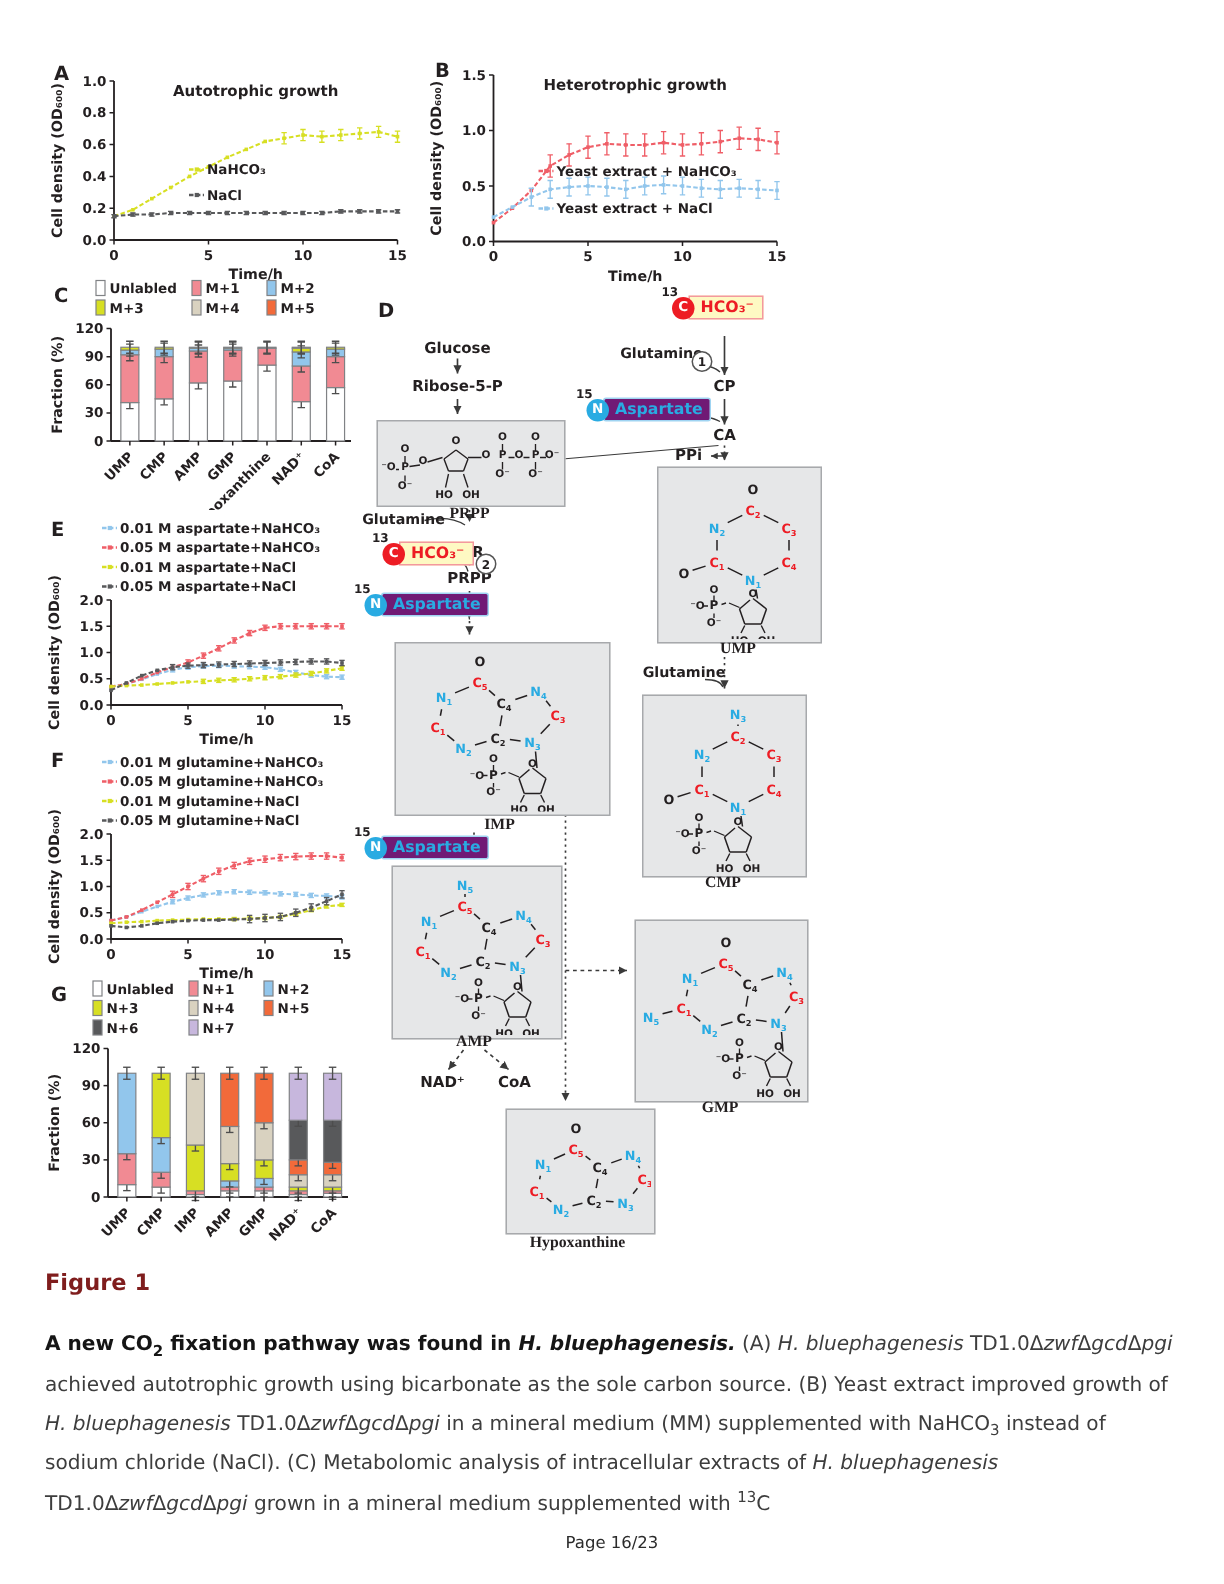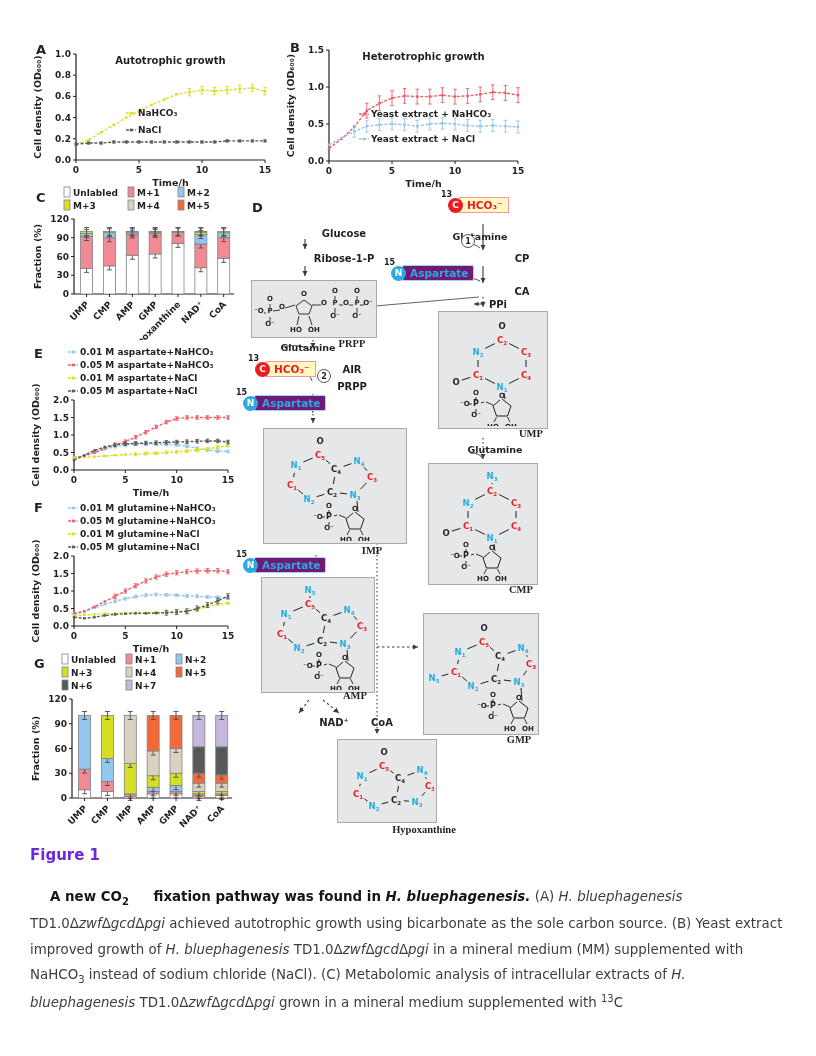--- a/index.html
+++ b/index.html
@@ -4,41 +4,41 @@
 <style>
   html,body{margin:0;padding:0;background:#888;}
   .page{position:relative;width:816px;height:1056px;background:#fff;margin:0 auto;
         font-family:"DejaVu Sans","Liberation Sans",sans-serif;color:#231f20;overflow:hidden;}
   .plabel{position:absolute;font-weight:bold;font-size:13px;color:#231f20;z-index:5;}
   .chart{position:absolute;z-index:1;}
   
   .pathway{position:absolute;left:243px;top:185px;width:330px;height:665px;z-index:1;}
   .pw-svg{position:absolute;left:0;top:0;z-index:1;}
   .node{position:absolute;transform:translate(-50%,-50%);font-weight:bold;font-size:10px;
-        white-space:nowrap;z-index:3;color:#231f20;margin-left:39px;}
+        white-space:nowrap;z-index:3;color:#231f20;}
   .boxname{font-size:10.5px;font-family:Liberation Serif, serif;}
   .sbox{position:absolute;background:#e6e7e8;border:1px solid #a7a9ac;z-index:2;}
   .badge{position:absolute;display:flex;align-items:center;z-index:4;}
   .iso{position:relative;width:15px;height:15px;border-radius:50%;color:#fff;font-weight:bold;
        font-size:9px;display:flex;align-items:center;justify-content:center;flex:none;z-index:2;}
   .iso .sup{position:absolute;top:-8px;left:-7px;color:#231f20;font-size:8px;font-weight:bold;}
   .pill{margin-left:-4px;padding:1px 5px 1px 7px;font-weight:bold;font-size:10.5px;border:1px solid;
         white-space:nowrap;}
   .badge.red .iso{background:#ed1c24;}
   .badge.red .pill{background:#fef9c3;border-color:#f3989f;color:#ed1c24;}
   .badge.blue .iso{background:#29abe2;}
   .badge.blue .pill{background:#701a75;border-color:#9fd4f2;color:#29abe2;border-radius:2px;}
   .step{position:absolute;width:12px;height:12px;border:1px solid #555;border-radius:50%;
         background:#fff;font-size:8px;font-weight:bold;display:flex;align-items:center;
         justify-content:center;z-index:4;transform:translate(-50%,-50%);}
   
-  .figlabel{position:absolute;left:30px;top:846px;font-weight:bold;font-size:15px;color:#6d28d9;}
+  .figlabel{position:absolute;left:30px;top:846px;font-weight:bold;font-size:15px;color:#7f1d1d;}
   .caption{position:absolute;left:30px;top:884px;width:758px;font-size:13.4px;line-height:1.92;
            color:#3d3d3d;}
-  .seg-b{font-weight:bold;color:#151515;margin-left:20px;}
+  .seg-b{font-weight:bold;color:#151515;}
   .seg-bi{font-weight:bold;font-style:italic;color:#151515;text-align:center;}
   .seg-i{font-style:italic;}
   .seg-bsub{font-weight:bold;color:#151515;vertical-align:sub;font-size:10px;}
   .seg-sub{vertical-align:sub;font-size:10px;}
   .seg-sup{vertical-align:super;font-size:10px;}
   .footer{position:absolute;left:0;top:1022px;width:816px;text-align:center;font-size:11px;color:#2b2b2b;}
 </style>
 </head>
 <body>
 
@@ -1433,21 +1433,21 @@
           <text x="69" y="94" font-size="8" font-weight="bold" fill="#231f20" text-anchor="middle" font-family="DejaVu Sans, sans-serif">P</text>
           <text x="69" y="83" font-size="7" font-weight="bold" fill="#231f20" text-anchor="middle" font-family="DejaVu Sans, sans-serif">O</text>
           <line x1="69" y1="85" x2="69" y2="89" stroke="#231f20" stroke-width="0.9"></line>
           <text x="69" y="105" font-size="7" font-weight="bold" fill="#231f20" text-anchor="middle" font-family="DejaVu Sans, sans-serif">O⁻</text>
           <line x1="69" y1="97" x2="69" y2="100" stroke="#231f20" stroke-width="0.9"></line>
           <text x="58" y="94" font-size="7" font-weight="bold" fill="#231f20" text-anchor="middle" font-family="DejaVu Sans, sans-serif">⁻O</text>
           <line x1="62" y1="92" x2="65" y2="92" stroke="#231f20" stroke-width="0.9"></line>
         </svg></div>
 
     <div class="node" style="left:62px;top:48px">Glucose</div>
-    <div class="node" style="left:62px;top:73px">Ribose-1-P</div>
+    <div class="node" style="left:62px;top:73px">Ribose-5-P</div>
     <div class="node boxname" style="left:70px;top:158px">PRPP</div>
     <div class="node" style="left:26px;top:162px;font-size:9.5px">Glutamine</div>
     <div class="node" style="left:70px;top:184px">AIR</div>
     <div class="node" style="left:70px;top:201px">PRPP</div>
     <div class="node boxname" style="left:90px;top:365px">IMP</div>
     <div class="node boxname" style="left:73px;top:510px">AMP</div>
     <div class="node" style="left:52px;top:537px">NAD⁺</div>
     <div class="node" style="left:100px;top:537px">CoA</div>
     <div class="node boxname" style="left:142px;top:644px">Hypoxanthine</div>
     <div class="node" style="left:198px;top:51px;font-size:9.5px">Glutamine</div>
@@ -1494,13 +1494,14 @@
       <span class="iso">
           <span class="sup">15</span>
           <span>N</span>
         </span>
       <span class="pill">Aspartate</span>
     </div>
   </div>
 
   <div class="figlabel">Figure 1</div>
   <div class="caption" id="caption"><span class="seg-b">A new CO</span><span class="seg-bsub">2</span><span class="seg-b"> fixation pathway was found in </span><span class="seg-bi">H. bluephagenesis.</span><span class="seg-n"> (A) </span><span class="seg-i">H. bluephagenesis</span><span class="seg-n"> TD1.0Δ</span><span class="seg-i">zwf</span><span class="seg-n">Δ</span><span class="seg-i">gcd</span><span class="seg-n">Δ</span><span class="seg-i">pgi</span><span class="seg-n"> achieved autotrophic growth using bicarbonate as the sole carbon source. (B) Yeast extract improved growth of </span><span class="seg-i">H. bluephagenesis</span><span class="seg-n"> TD1.0Δ</span><span class="seg-i">zwf</span><span class="seg-n">Δ</span><span class="seg-i">gcd</span><span class="seg-n">Δ</span><span class="seg-i">pgi</span><span class="seg-n"> in a mineral medium (MM) supplemented with NaHCO</span><span class="seg-sub">3</span><span class="seg-n"> instead of sodium chloride (NaCl). (C) Metabolomic analysis of intracellular extracts of </span><span class="seg-i">H. bluephagenesis</span><span class="seg-n"> TD1.0Δ</span><span class="seg-i">zwf</span><span class="seg-n">Δ</span><span class="seg-i">gcd</span><span class="seg-n">Δ</span><span class="seg-i">pgi</span><span class="seg-n"> grown in a mineral medium supplemented with </span><span class="seg-sup">13</span><span class="seg-n">C</span></div>
+  <div class="footer">Page 16/23</div>
 </div>
 
 </body></html>

